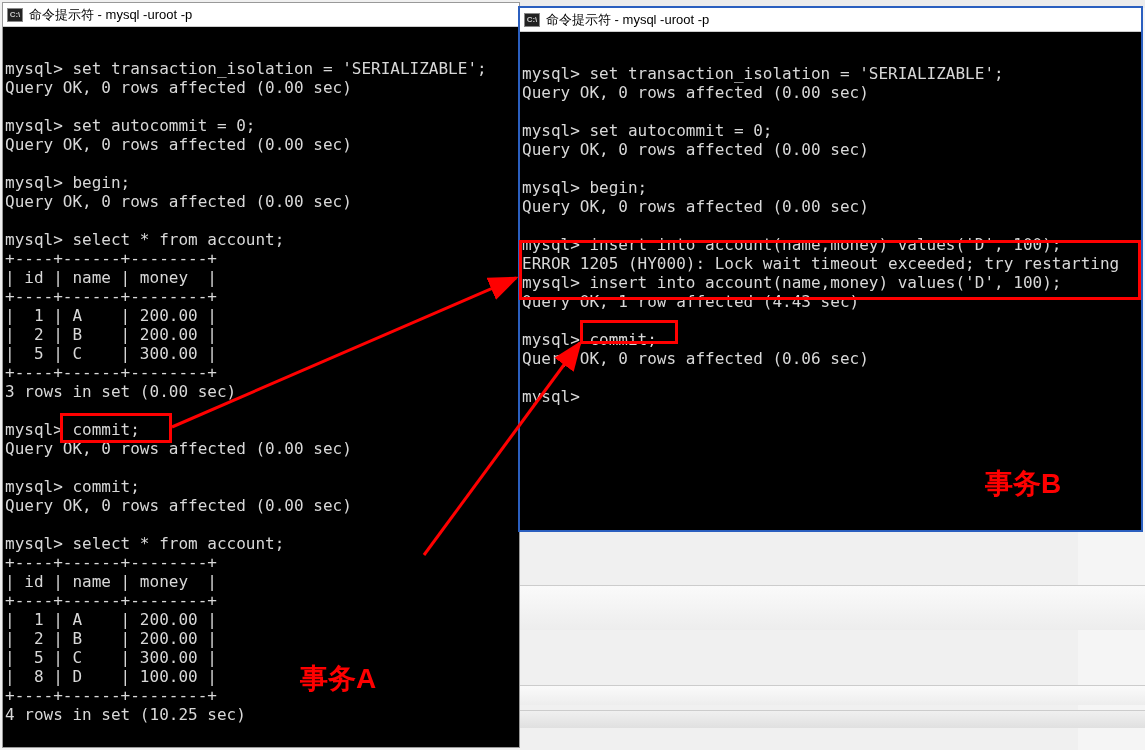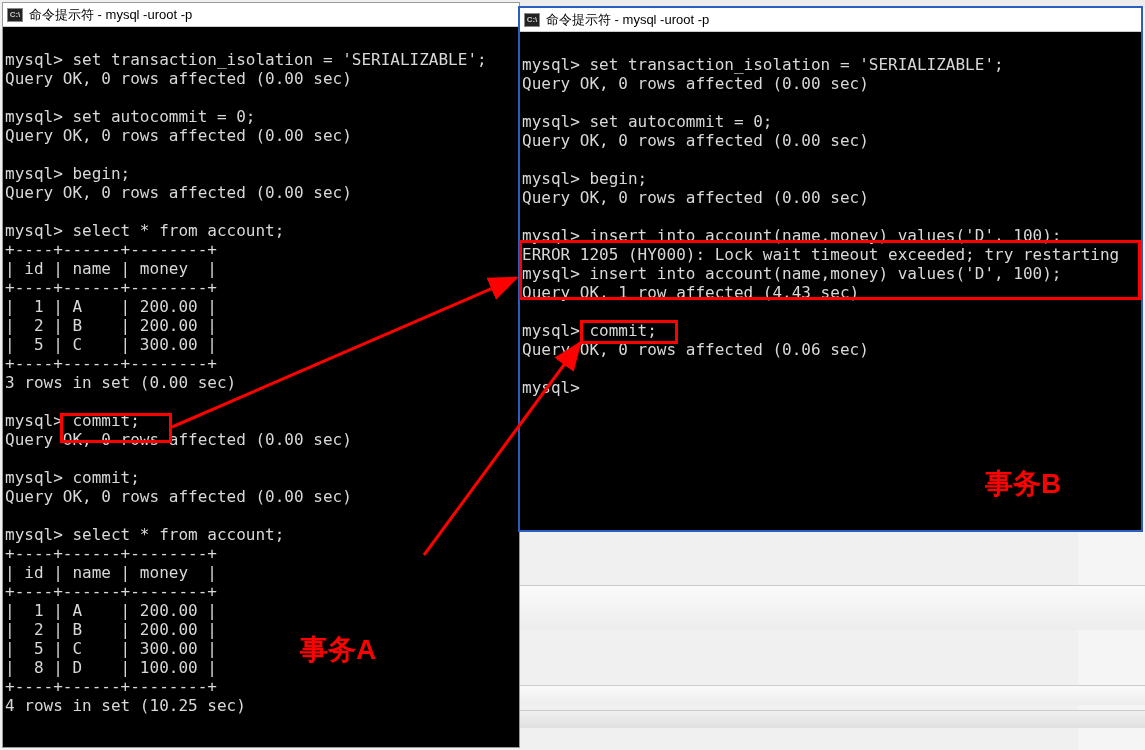--- a/index.html
+++ b/index.html
@@ -34,21 +34,21 @@
     color: #ccc;
     font-size: 8px;
     font-weight: bold;
     display: inline-flex;
     align-items: center;
     justify-content: center;
     margin-right: 6px;
     border: 1px solid #888;
   }
   .term {
-    padding: 4px 2px 4px 2px;
+    padding: 13px 2px 4px 2px;
     color: #d8d8d8;
     font-size: 16px;
     line-height: 19px;
     font-family: "Consolas","NSimSun", monospace;
     white-space: pre;
   }
   .win-left {
     left: 2px; top: 2px; width: 518px; height: 746px;
   }
   .win-right {
@@ -182,21 +182,21 @@
 
 mysql&gt;</div>
 </div>
 
 <div id="boxes-layer">
     <div class="redbox" style="left: 60px; top: 413px; width: 112px; height: 30px;"></div>
     <div class="redbox" style="left: 519px; top: 240px; width: 622px; height: 60px;"></div>
     <div class="redbox" style="left: 580px; top: 320px; width: 98px; height: 24px;"></div>
   </div>
 
-<div class="label" style="left:300px; top:631px;">事务A</div>
+<div class="label" style="left:300px; top:660px;">事务A</div>
 <div class="label" style="left:985px; top:465px;">事务B</div>
 
 <svg class="arrows">
   <defs>
     <marker id="arrowhead" markerWidth="10" markerHeight="8" refX="9" refY="4" orient="auto">
       <polygon points="0 0, 10 4, 0 8" fill="#ff0000"></polygon>
     </marker>
   </defs>
   <g id="arrow-lines">
       <line x1="172" y1="427" x2="516" y2="278" stroke="#ff0000" stroke-width="3" marker-end="url(#arrowhead)"></line>

